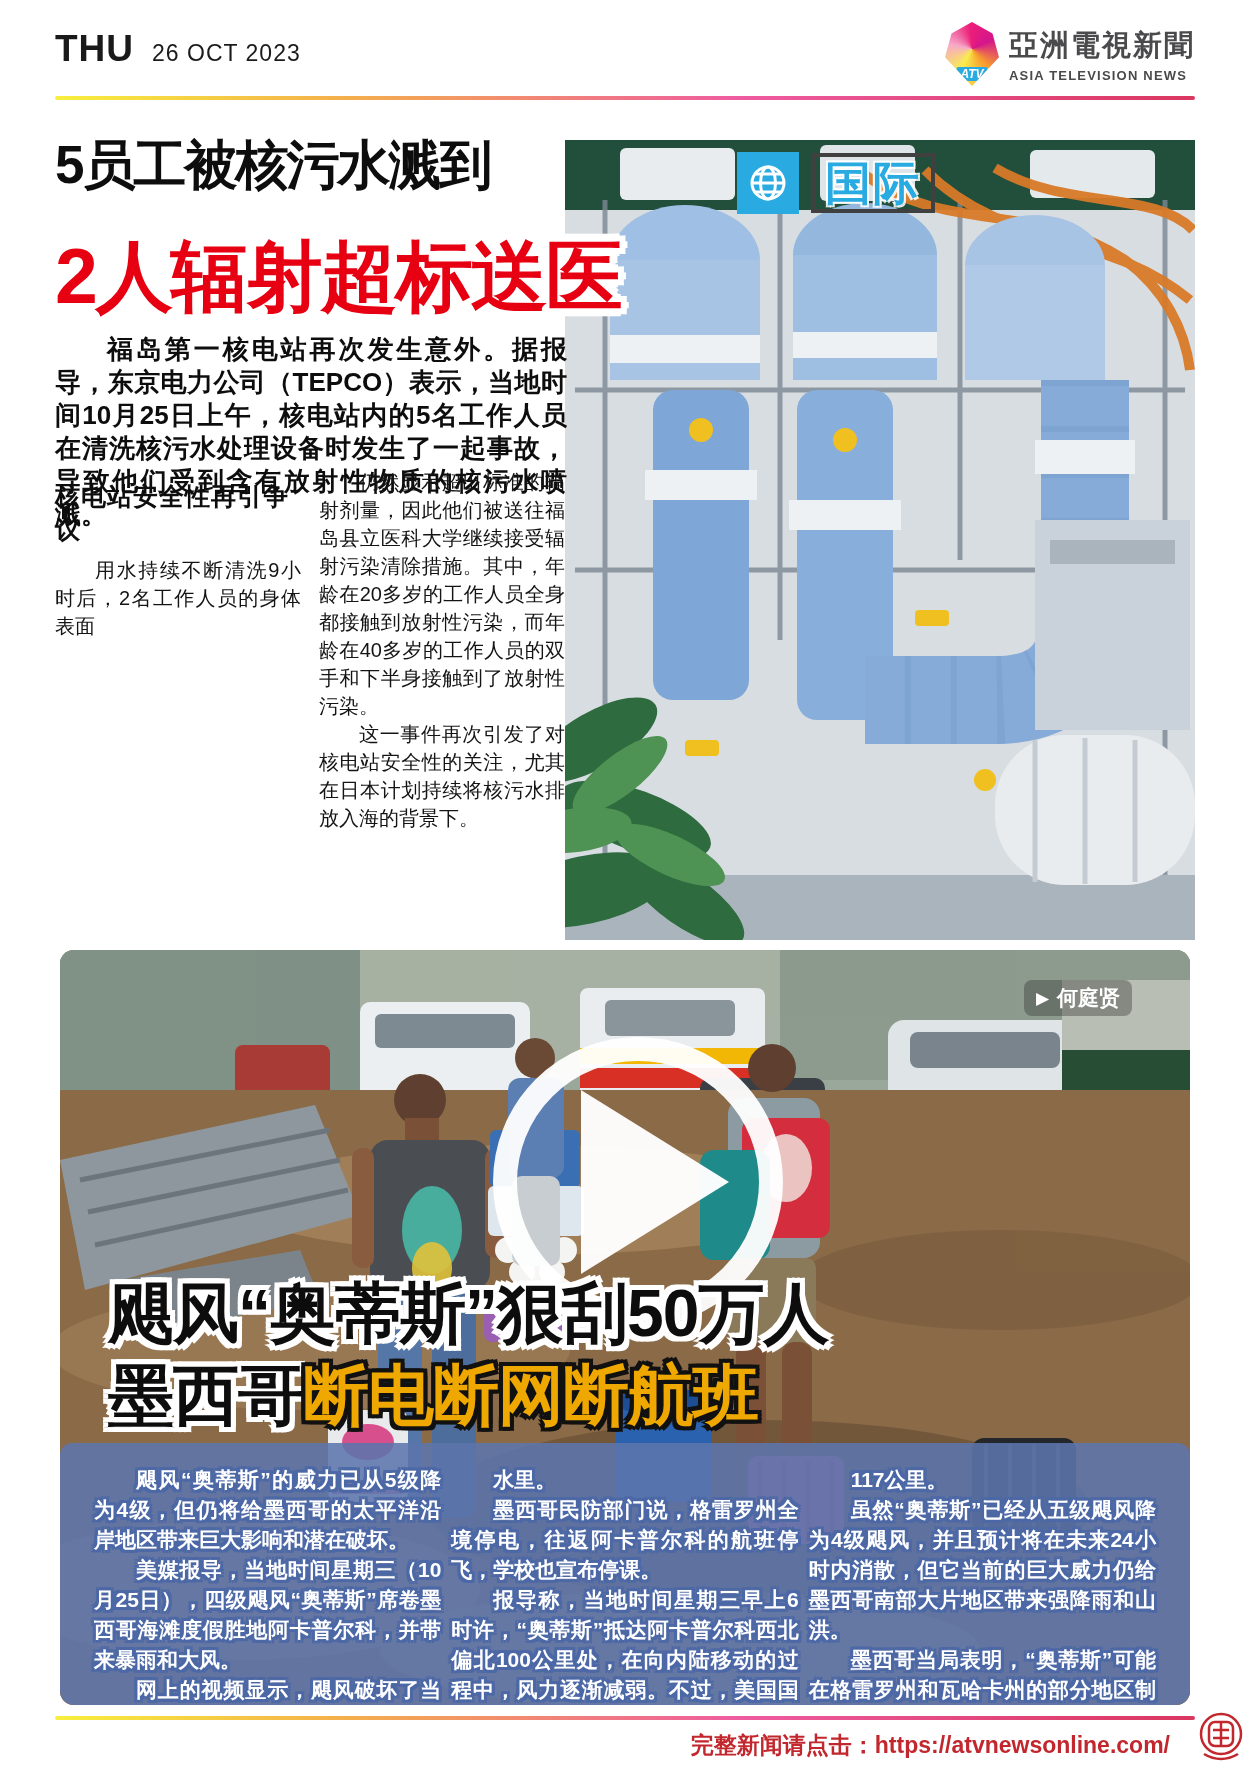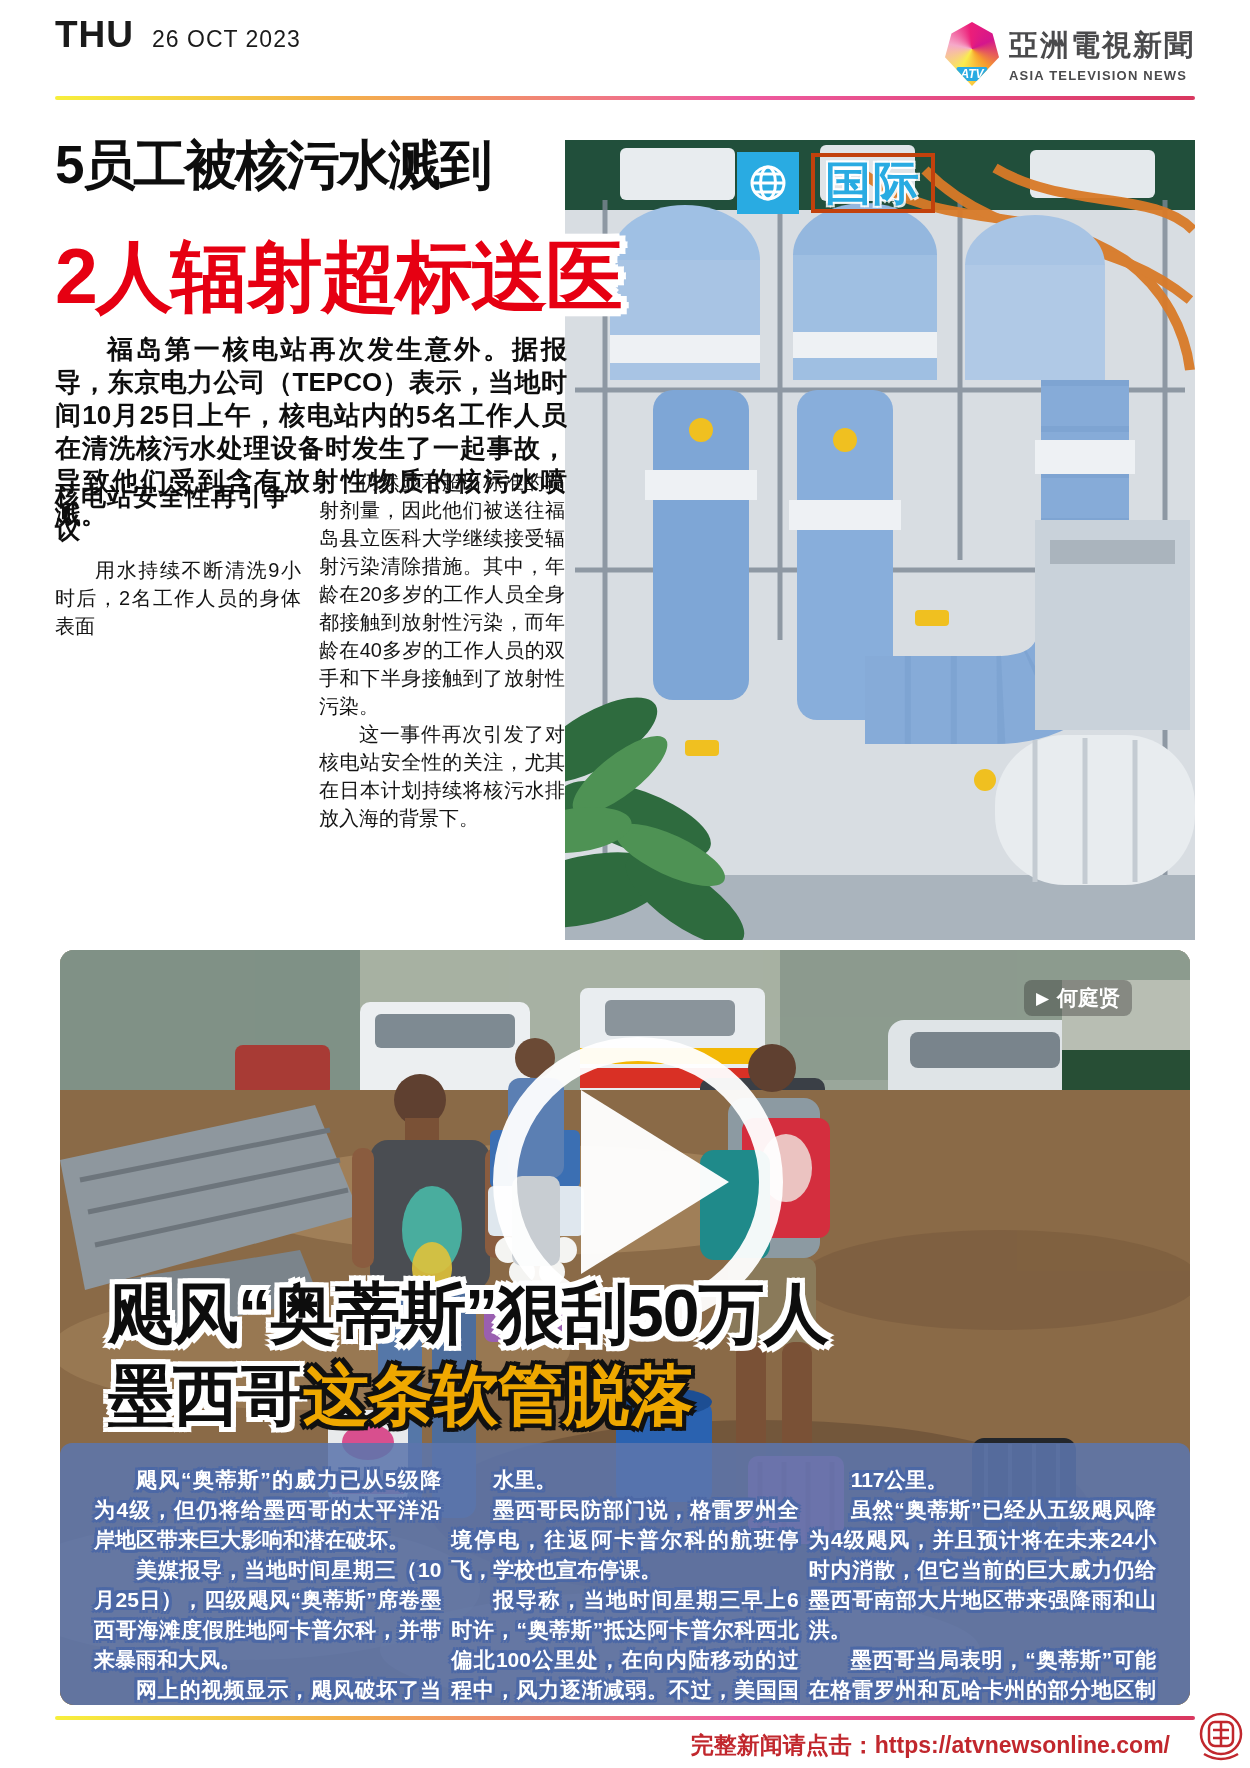--- a/index.html
+++ b/index.html
@@ -2,21 +2,21 @@
 <html><head>
 <meta charset="utf-8">
 <style>
   * { margin:0; padding:0; box-sizing:border-box; }
   html,body { background:#ffffff; }
   .page {
     position:relative; width:1250px; height:1768px; background:#fff;
     font-family:"Liberation Sans","DejaVu Sans",sans-serif; overflow:hidden; color:#111;
   }
   
-  .date-block { position:absolute; left:55px; top:14px; display:flex; align-items:baseline; gap:18px; }
+  .date-block { position:absolute; left:55px; top:28px; display:flex; align-items:baseline; gap:18px; }
   .date-day { font-size:37px; font-weight:900; letter-spacing:1px; color:#1a1a1a; }
   .date-full { font-size:23px; font-weight:400; letter-spacing:1px; color:#1a1a1a; }
   .brand { position:absolute; right:55px; top:22px; display:flex; align-items:center; gap:10px; }
   .gem { width:54px; height:64px; position:relative;
     clip-path:polygon(50% 0,88% 18%,100% 55%,50% 100%,0 55%,12% 18%);
     background:conic-gradient(from 210deg at 50% 42%, #f9ed4e, #f6a9c9, #ec1e79, #d4168c, #f79c2d, #f9ed4e); }
   .gem-atv { position:absolute; bottom:5px; left:50%; transform:translateX(-50%);
     background:#29abe2; color:#fff; font-style:italic; font-weight:700; font-size:12px;
     padding:0 4px; border-radius:2px; }
   .brand-zh { font-size:29px; font-weight:700; color:#4a4a4c; letter-spacing:2px; }
@@ -33,21 +33,21 @@
   .hl1 { top:138px; font-size:53px; color:#0d0d0d; }
   .hl2 { top:238px; font-size:77px; color:#e60012; }
   .ow-big { text-shadow:
     -6px -6px 0 #fff, 0 -6px 0 #fff, 6px -6px 0 #fff,
     -6px 0 0 #fff, 6px 0 0 #fff,
     -6px 6px 0 #fff, 0 6px 0 #fff, 6px 6px 0 #fff,
     -8px 0 0 #fff, 8px 0 0 #fff, 0 8px 0 #fff, 0 -8px 0 #fff; }
   .badge { position:absolute; left:737px; top:152px; display:flex; align-items:center; gap:12px; }
   .badge-globe { width:62px; height:62px; background:#29abe2; display:flex; align-items:center; justify-content:center; }
   .badge-label { font-size:46px; font-weight:900; color:#29abe2; letter-spacing:2px;
-    border:4px solid #c2410c; padding:0 10px; line-height:1.15;
+    border:4px solid #404040; padding:0 10px; line-height:1.15;
     text-shadow:-2px -2px 0 rgba(255,255,255,.85), 2px -2px 0 rgba(255,255,255,.85),
                 -2px 2px 0 rgba(255,255,255,.85), 2px 2px 0 rgba(255,255,255,.85); }
   .lead { position:absolute; left:55px; top:333px; width:512px;
     font-size:26px; line-height:33px; font-weight:700; text-align:justify; text-indent:2em; color:#0d0d0d; }
   .colA { position:absolute; left:55px;  top:468px; width:246px; }
   .colB { position:absolute; left:319px; top:468px; width:246px; }
   .body-p { font-size:20px; line-height:28px; text-align:justify; text-indent:2em; color:#141414; }
   .subhead { font-size:25px; font-weight:900; color:#0d0d0d; margin:12px 0 10px 0; letter-spacing:1px; }
 
   
@@ -328,21 +328,21 @@
     <div class="watermark">
       <span class="wm-play">▶</span>
       <span>何庭贤</span>
     </div>
 
     <div class="play-overlay">
       <div class="play-tri"></div>
     </div>
 
     <div class="vh vh1 ow-mid">飓风“奥蒂斯”狠刮50万人</div>
-    <div class="vh vh2"><span class="vh-black ow-mid">墨西哥</span><span class="vh-amber">这条软管脱落</span></div>
+    <div class="vh vh2"><span class="vh-black ow-mid">墨西哥</span><span class="vh-amber">断电断网断航班</span></div>
 
     <div class="news-overlay">
       <div class="news-col">
         <p>飓风“奥蒂斯”的威力已从5级降为4级，但仍将给墨西哥的太平洋沿岸地区带来巨大影响和潜在破坏。</p>
         <p>美媒报导，当地时间星期三（10月25日），四级飓风“奥蒂斯”席卷墨西哥海滩度假胜地阿卡普尔科，并带来暴雨和大风。</p>
         <p>网上的视频显示，飓风破坏了当地的酒店，掀开天花板和墙壁，一些汽车泡在</p>
       </div>
       <div class="news-col">
         <p>水里。</p>
         <p>墨西哥民防部门说，格雷罗州全境停电，往返阿卡普尔科的航班停飞，学校也宣布停课。</p>

